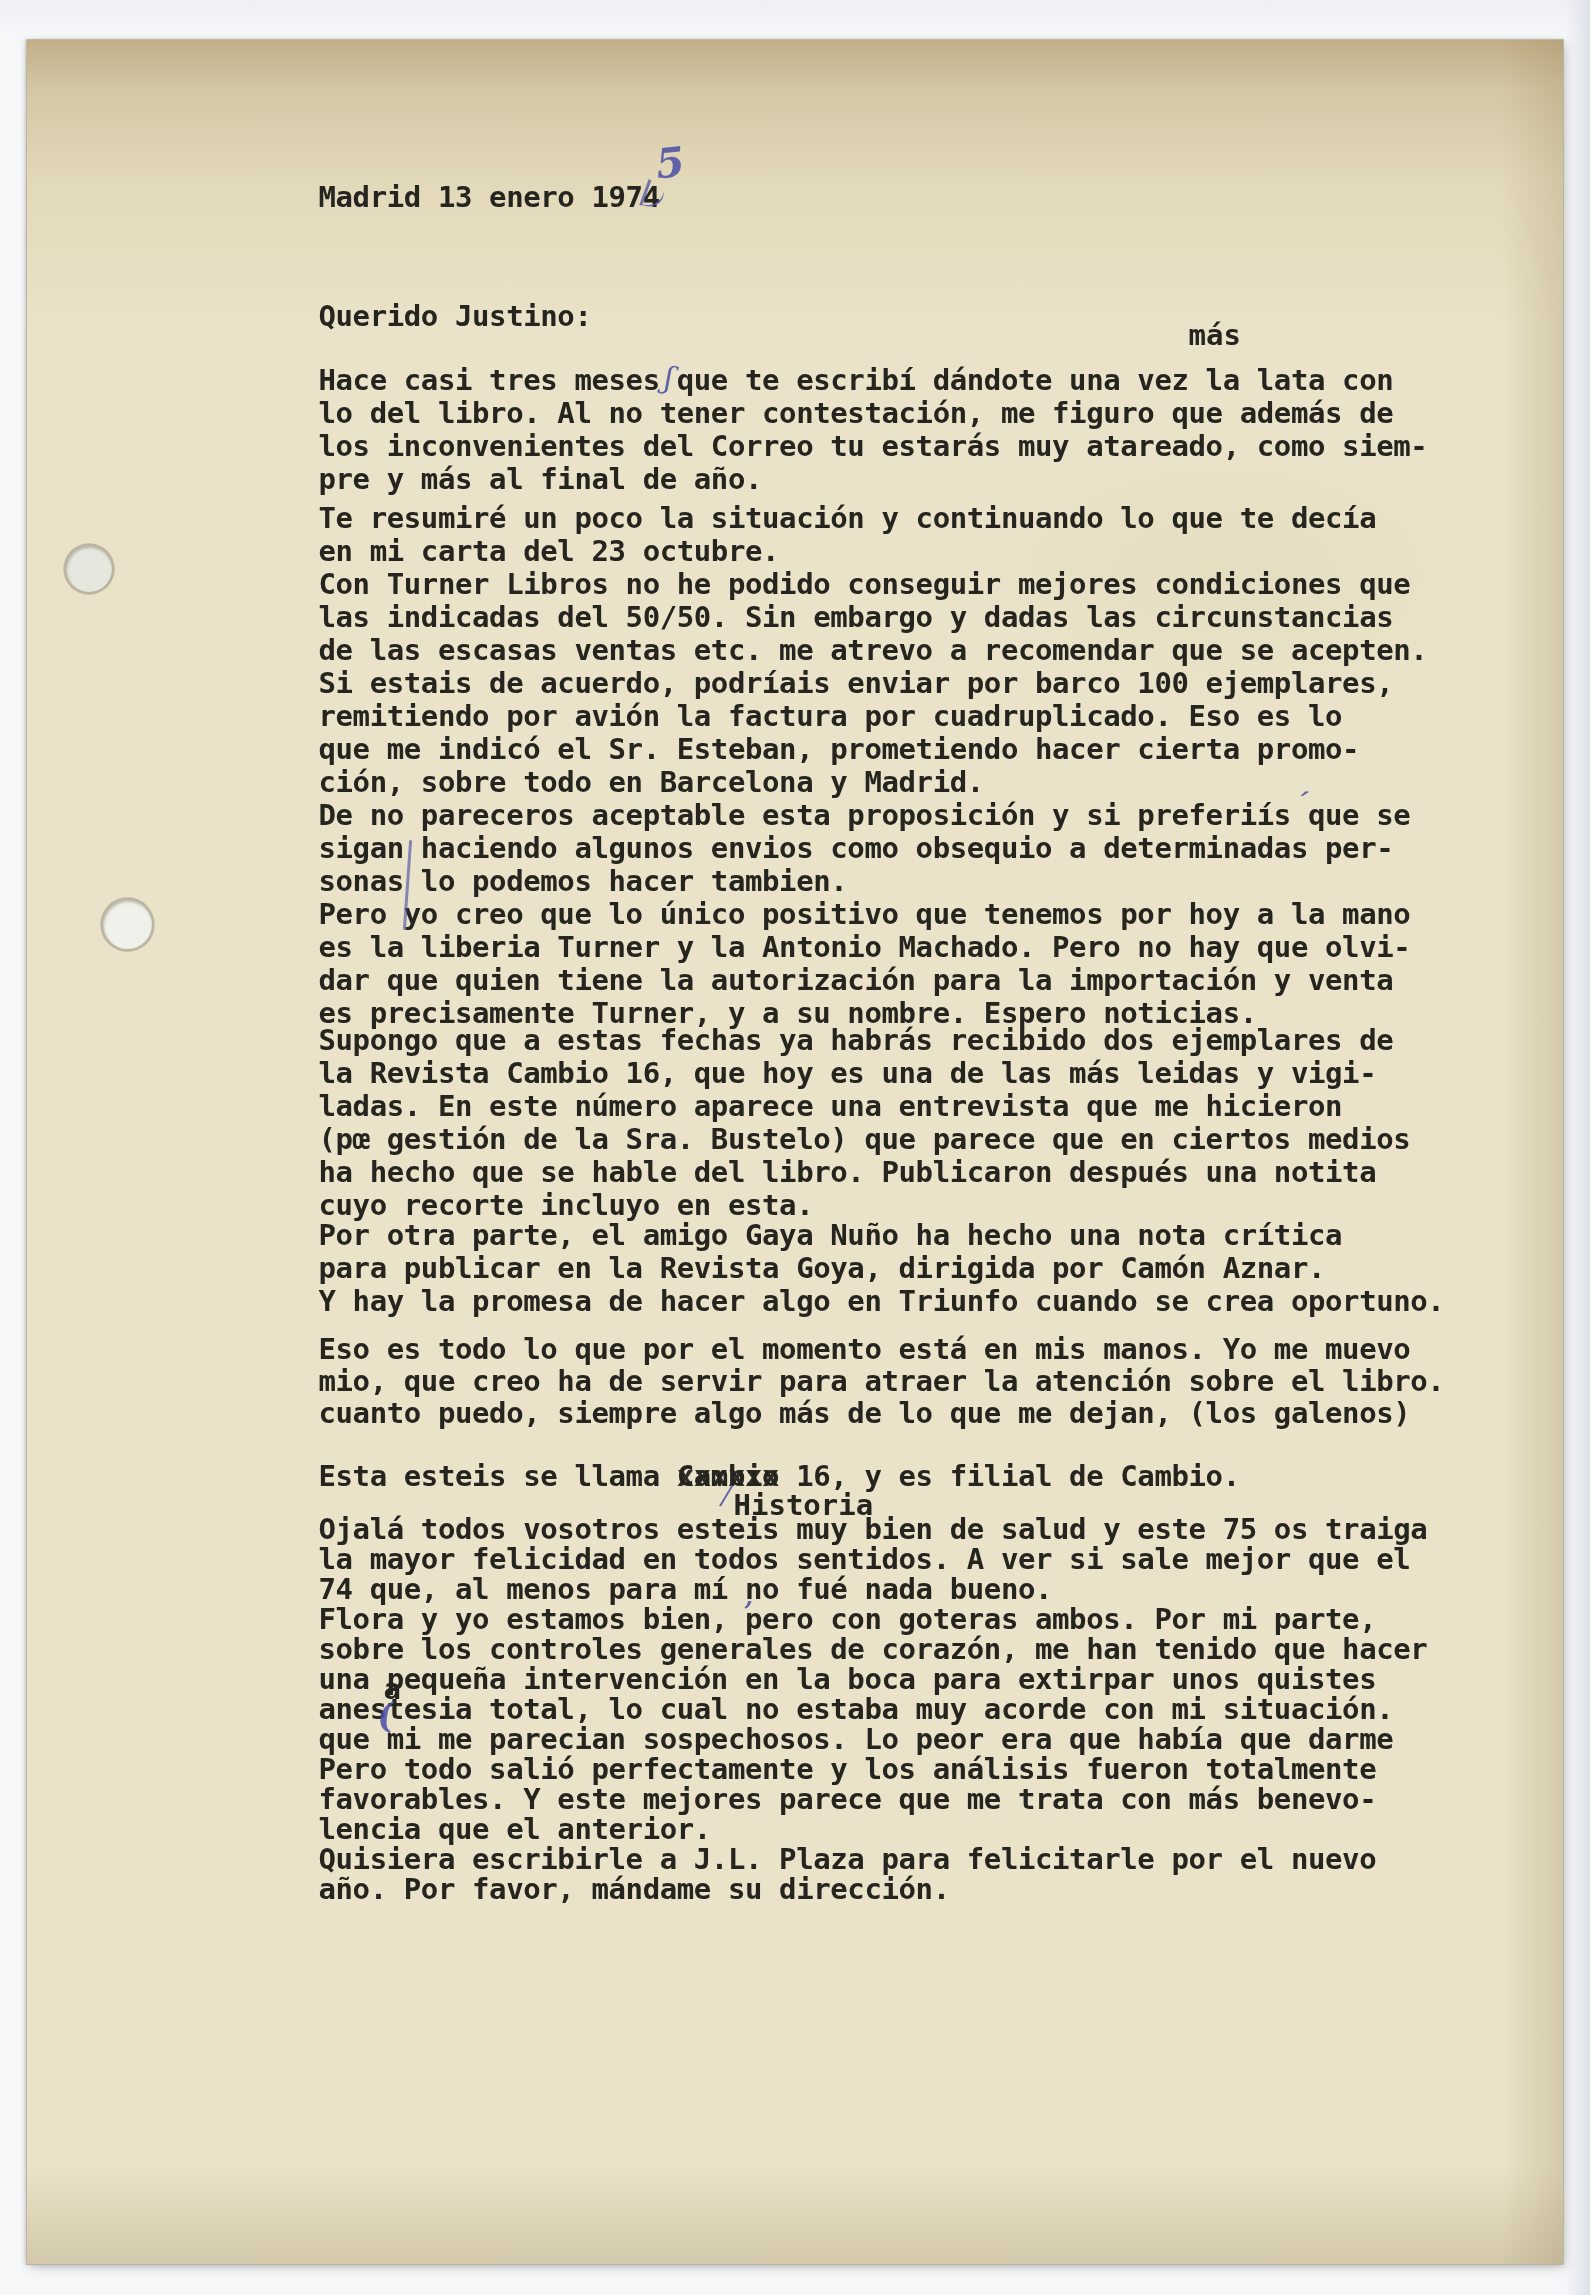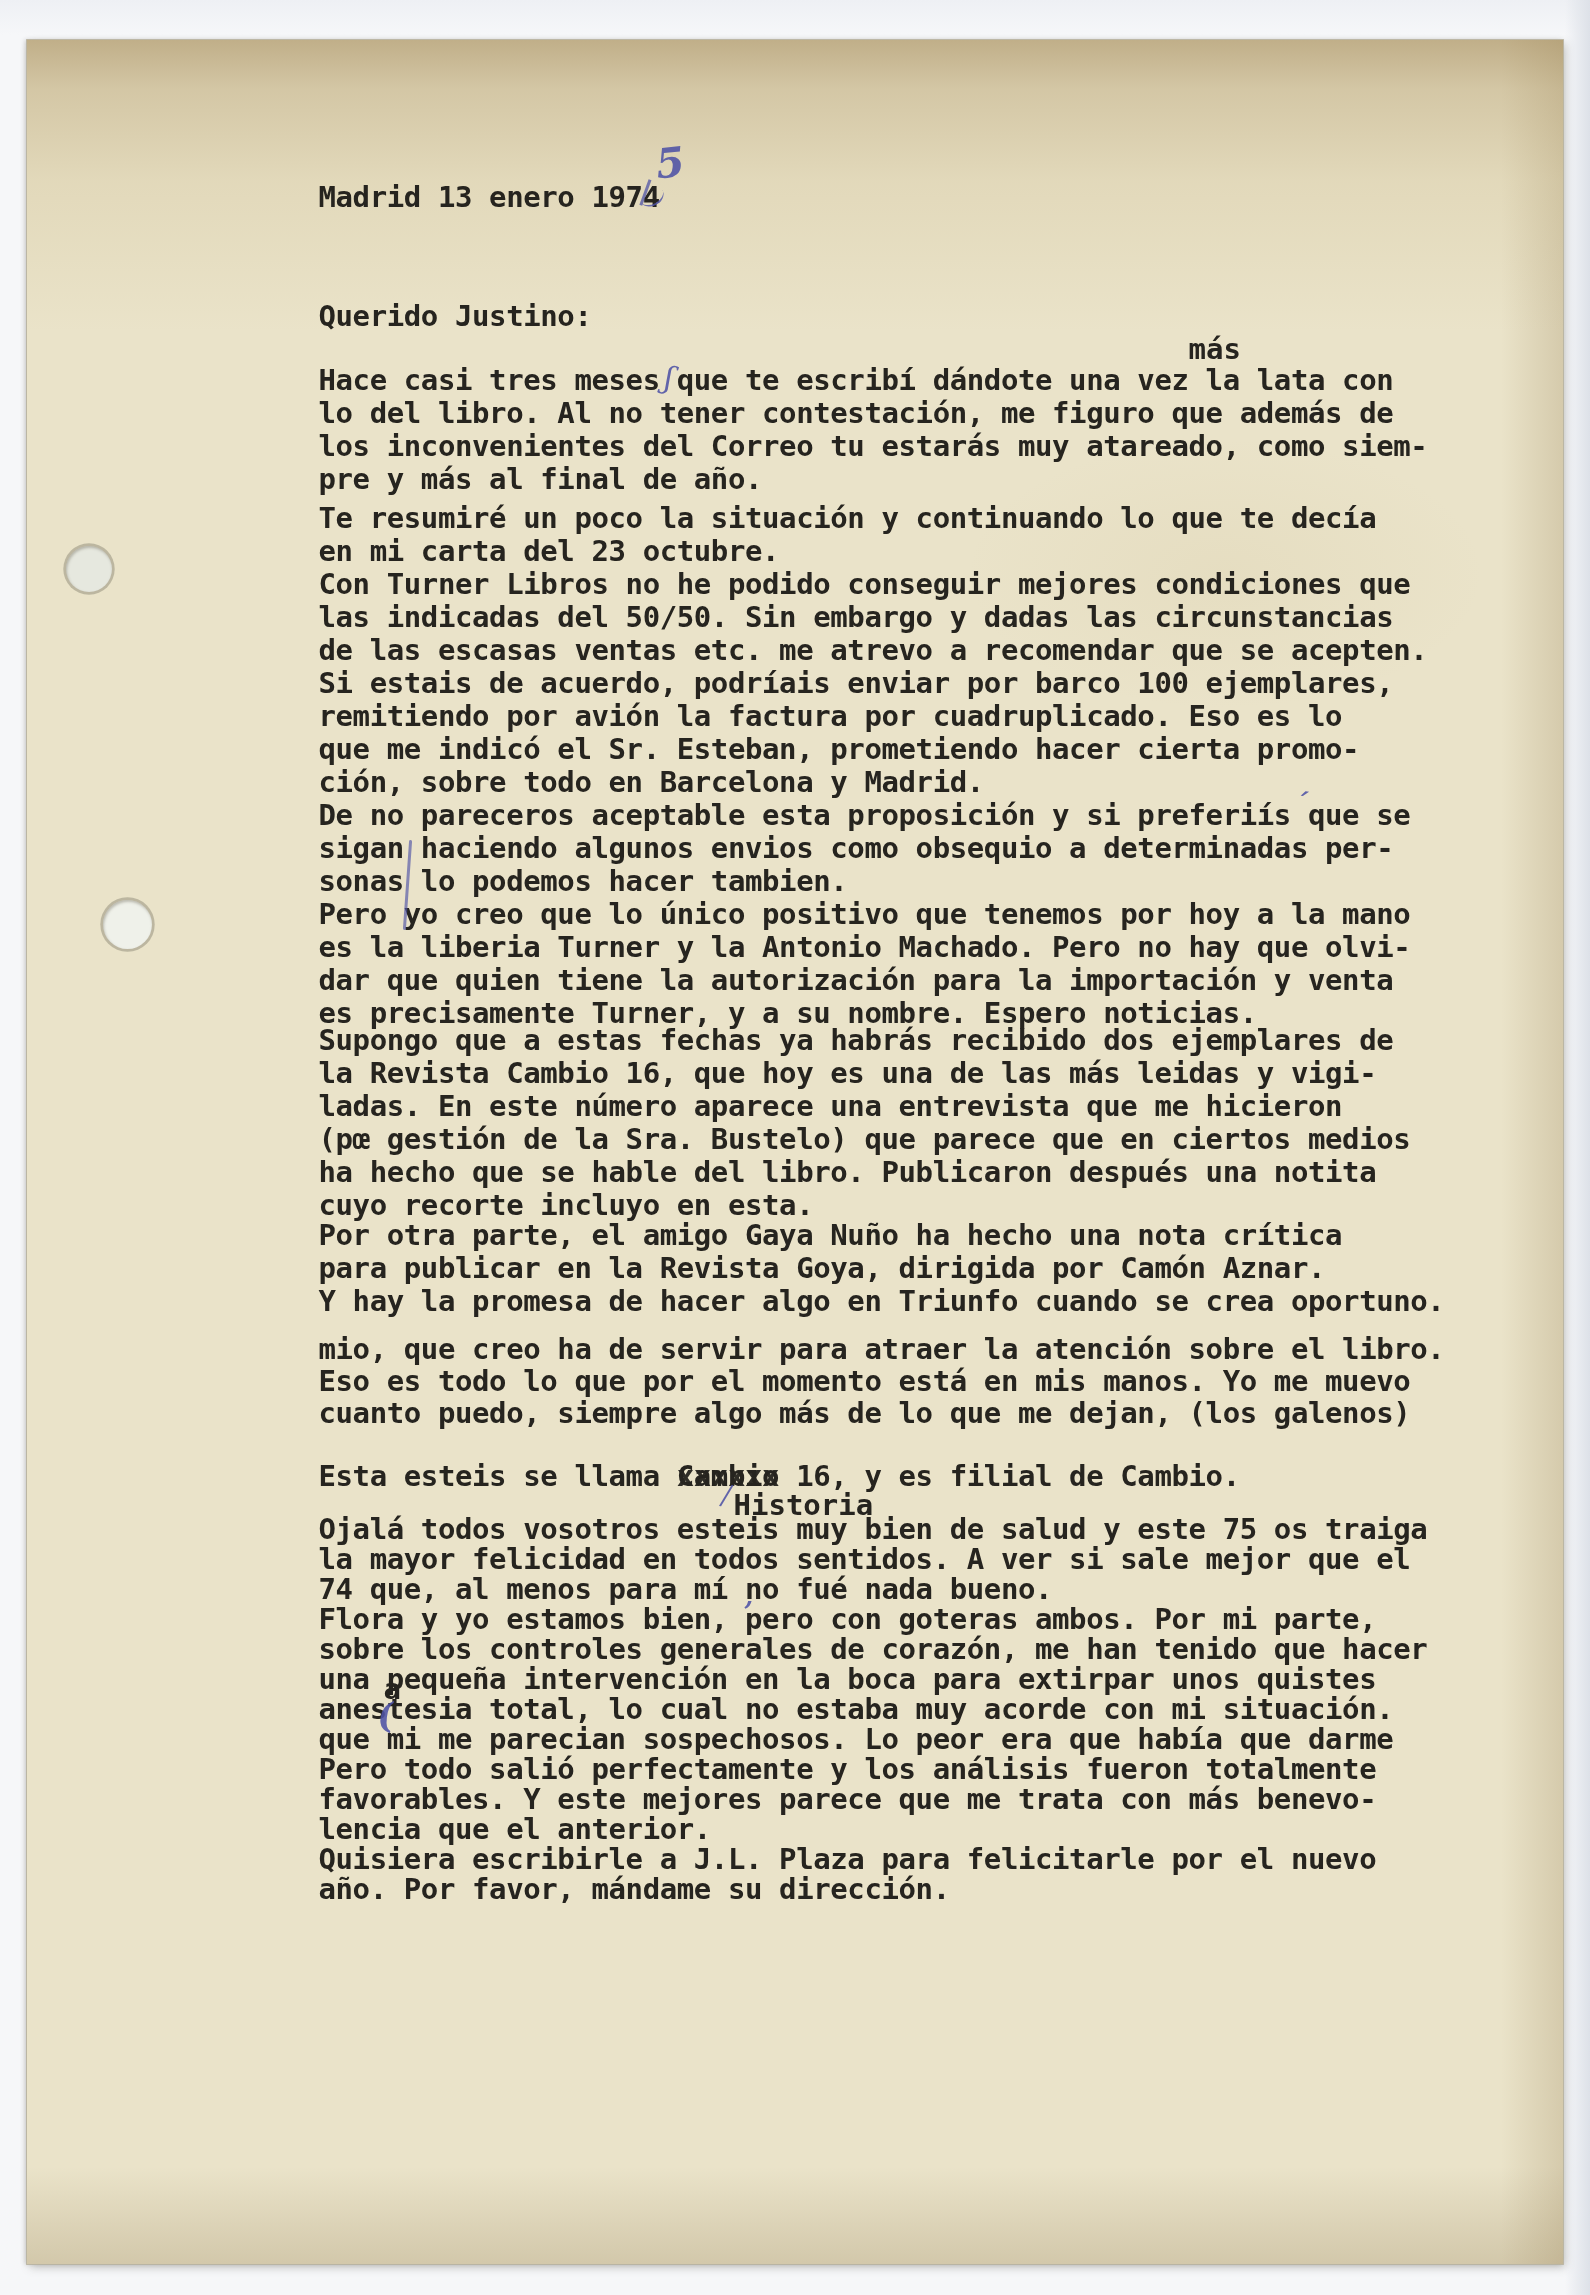--- a/index.html
+++ b/index.html
@@ -63,21 +63,21 @@
   <div class="hole hole1"></div>
   <div class="hole hole2"></div>
 
   <div class="letter-text single" style="left:292px;top:141px;">
     <span>Madrid 13 enero 197</span><span class="digit-struck"><span>4</span><i class="scr"></i><i class="scr2"></i></span>
   </div>
   <div class="pen hand5" style="left:629px;top:99px;">5</div>
 
   <div class="letter-text single" style="left:292px;top:260px;">Querido Justino:</div>
 
-  <div class="typed-insert" style="left:1162px;top:292px;">más</div>
+  <div class="typed-insert" style="left:1162px;top:278px;">más</div>
 
   <div class="letter-text lh37" style="left:292px;top:324px;">
       <div class="tline">Hace casi tres meses que te escribí dándote una vez la lata con</div>
       <div class="tline">lo del libro. Al no tener contestación, me figuro que además de</div>
       <div class="tline">los inconvenientes del Correo tu estarás muy atareado, como siem-</div>
       <div class="tline">pre y más al final de año.</div>
     </div>
   <div class="letter-text lh369" style="left:292px;top:462px;">
       <div class="tline">Te resumiré un poco la situación y continuando lo que te decía</div>
       <div class="tline">en mi carta del 23 octubre.</div>
@@ -103,22 +103,22 @@
       <div class="tline">(pœ gestión de la Sra. Bustelo) que parece que en ciertos medios</div>
       <div class="tline">ha hecho que se hable del libro. Publicaron después una notita</div>
       <div class="tline">cuyo recorte incluyo en esta.</div>
     </div>
   <div class="letter-text lh368" style="left:292px;top:1179px;">
       <div class="tline">Por otra parte, el amigo Gaya Nuño ha hecho una nota crítica</div>
       <div class="tline">para publicar en la Revista Goya, dirigida por Camón Aznar.</div>
       <div class="tline">Y hay la promesa de hacer algo en Triunfo cuando se crea oportuno.</div>
     </div>
   <div class="letter-text lh366" style="left:292px;top:1293px;">
+      <div class="tline">Eso es todo lo que por el momento está en mis manos. Yo me muevo</div>
       <div class="tline">mio, que creo ha de servir para atraer la atención sobre el libro.</div>
-      <div class="tline">Eso es todo lo que por el momento está en mis manos. Yo me muevo</div>
       <div class="tline">cuanto puedo, siempre algo más de lo que me dejan, (los galenos)</div>
     </div>
 
   <div class="letter-text single" style="left:292px;top:1420px;">
     <span>Esta esteis se llama </span><span class="ovst"><span>Cambio</span><span class="xover">xxxxxx</span></span><span> 16, y es filial de Cambio.</span>
   </div>
 
   <div class="typed-insert" style="left:707px;top:1448px;text-align:center;">Historia</div>
 
   <div class="letter-text lh344" style="left:292px;top:1474px;">

